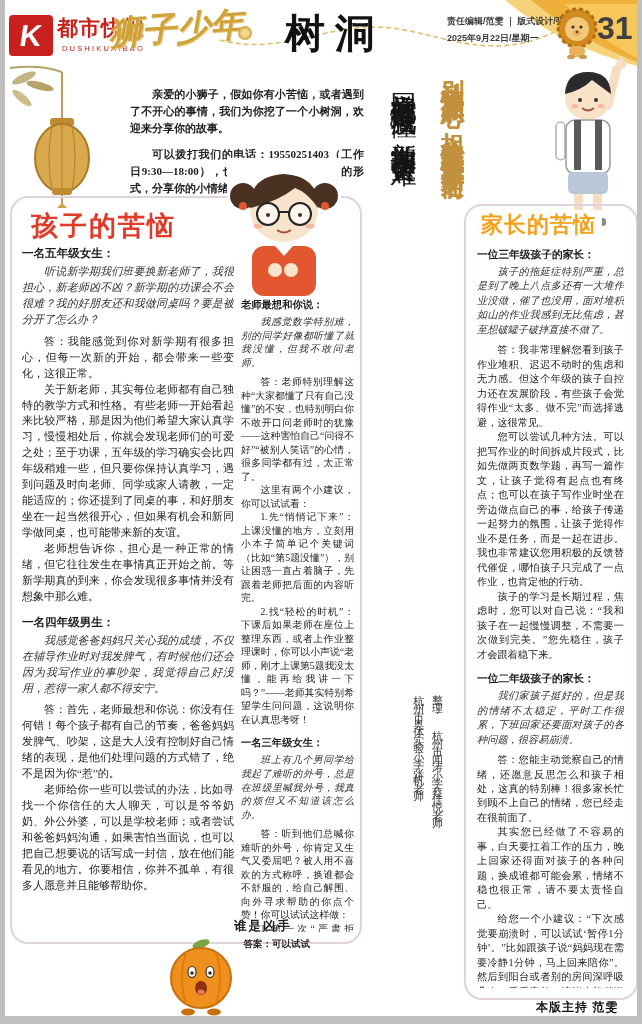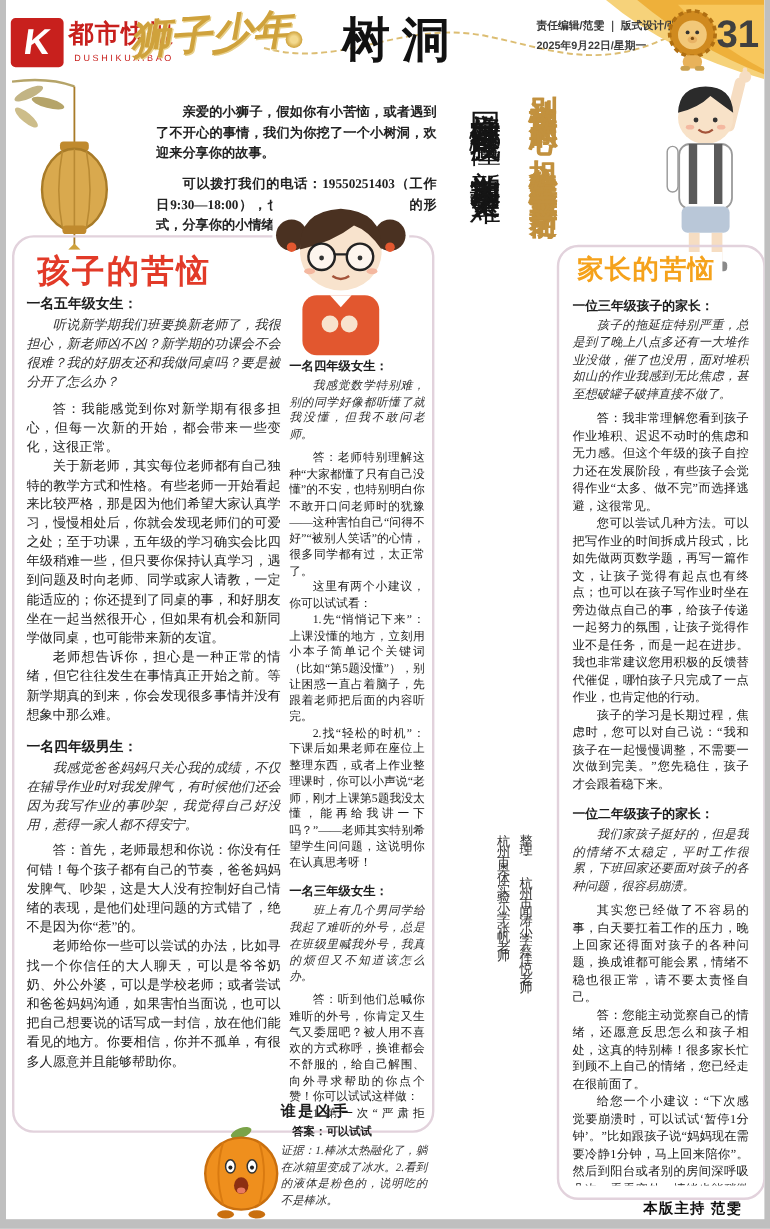--- a/index.html
+++ b/index.html
@@ -192,21 +192,21 @@
     <div class="qa">
       <div class="who">一名四年级男生：</div>
       <p class="q">我感觉爸爸妈妈只关心我的成绩，不仅在辅导作业时对我发脾气，有时候他们还会因为我写作业的事吵架，我觉得自己好没用，惹得一家人都不得安宁。</p>
       <p class="a">答：首先，老师最想和你说：你没有任何错！每个孩子都有自己的节奏，爸爸妈妈发脾气、吵架，这是大人没有控制好自己情绪的表现，是他们处理问题的方式错了，绝不是因为你“惹”的。</p>
       <p class="a">老师给你一些可以尝试的办法，比如寻找一个你信任的大人聊天，可以是爷爷奶奶、外公外婆，可以是学校老师；或者尝试和爸爸妈妈沟通，如果害怕当面说，也可以把自己想要说的话写成一封信，放在他们能看见的地方。你要相信，你并不孤单，有很多人愿意并且能够帮助你。</p>
     </div>
   </div>
 
   <div class="abs col col-b">
     <div class="qa">
-      <div class="who">一名四年级女生：</div>
+      <div class="who">老师最想和你说：</div>
       <p class="q">我感觉数学特别难，别的同学好像都听懂了就我没懂，但我不敢问老师。</p>
       <p class="a">答：老师特别理解这种“大家都懂了只有自己没懂”的不安，也特别明白你不敢开口问老师时的犹豫——这种害怕自己“问得不好”“被别人笑话”的心情，很多同学都有过，太正常了。</p>
       <p class="a">这里有两个小建议，你可以试试看：</p>
       <p class="a">1.先“悄悄记下来”：上课没懂的地方，立刻用小本子简单记个关键词（比如“第5题没懂”），别让困惑一直占着脑子，先跟着老师把后面的内容听完。</p>
       <p class="a">2.找“轻松的时机”：下课后如果老师在座位上整理东西，或者上作业整理课时，你可以小声说“老师，刚才上课第5题我没太懂，能再给我讲一下吗？”——老师其实特别希望学生问问题，这说明你在认真思考呀！</p>
     </div>
     <div class="qa">
       <div class="who">一名三年级女生：</div>
       <p class="q">班上有几个男同学给我起了难听的外号，总是在班级里喊我外号，我真的烦但又不知道该怎么办。</p>
       <p class="a">答：听到他们总喊你难听的外号，你肯定又生气又委屈吧？被人用不喜欢的方式称呼，换谁都会不舒服的，给自己解围、向外寻求帮助的你点个赞！你可以试试这样做：</p>
@@ -219,22 +219,22 @@
     <div class="qa">
       <div class="who">一位三年级孩子的家长：</div>
       <p class="q">孩子的拖延症特别严重，总是到了晚上八点多还有一大堆作业没做，催了也没用，面对堆积如山的作业我感到无比焦虑，甚至想破罐子破摔直接不做了。</p>
       <p class="a">答：我非常理解您看到孩子作业堆积、迟迟不动时的焦虑和无力感。但这个年级的孩子自控力还在发展阶段，有些孩子会觉得作业“太多、做不完”而选择逃避，这很常见。</p>
       <p class="a">您可以尝试几种方法。可以把写作业的时间拆成片段式，比如先做两页数学题，再写一篇作文，让孩子觉得有起点也有终点；也可以在孩子写作业时坐在旁边做点自己的事，给孩子传递一起努力的氛围，让孩子觉得作业不是任务，而是一起在进步。我也非常建议您用积极的反馈替代催促，哪怕孩子只完成了一点作业，也肯定他的行动。</p>
       <p class="a">孩子的学习是长期过程，焦虑时，您可以对自己说：“我和孩子在一起慢慢调整，不需要一次做到完美。”您先稳住，孩子才会跟着稳下来。</p>
     </div>
     <div class="qa">
       <div class="who">一位二年级孩子的家长：</div>
       <p class="q">我们家孩子挺好的，但是我的情绪不太稳定，平时工作很累，下班回家还要面对孩子的各种问题，很容易崩溃。</p>
+      <p class="a">答：您能主动觉察自己的情绪，还愿意反思怎么和孩子相处，这真的特别棒！很多家长忙到顾不上自己的情绪，您已经走在很前面了。</p>
       <p class="a">其实您已经做了不容易的事，白天要扛着工作的压力，晚上回家还得面对孩子的各种问题，换成谁都可能会累，情绪不稳也很正常，请不要太责怪自己。</p>
-      <p class="a">答：您能主动觉察自己的情绪，还愿意反思怎么和孩子相处，这真的特别棒！很多家长忙到顾不上自己的情绪，您已经走在很前面了。</p>
       <p class="a">给您一个小建议：“下次感觉要崩溃时，可以试试‘暂停1分钟’。”比如跟孩子说“妈妈现在需要冷静1分钟，马上回来陪你”。然后到阳台或者别的房间深呼吸几次、看看窗外，情绪也能稍微平复一点，之后再跟孩子沟通，会轻松很多，孩子也能慢慢理解“大人也需要休息”。</p>
     </div>
   </div>
 
   <div class="abs attribution">
     <div>整理：杭州市闻涛小学蔡佳悦老师</div>
     <div>杭州市奥体实验小学张帆老师</div>
   </div>
 
   <div class="abs" style="left:163px;top:934px;">
@@ -249,18 +249,17 @@
       <ellipse cx="33" cy="54" rx="6" ry="7" fill="#8c2f12"></ellipse>
       <ellipse cx="33" cy="58" rx="3.5" ry="2.5" fill="#e87a60"></ellipse>
       <ellipse cx="20" cy="78" rx="7" ry="3.5" fill="#c96f0e"></ellipse>
         <ellipse cx="46" cy="78" rx="7" ry="3.5" fill="#c96f0e"></ellipse>
     </svg>
   </div>
 
   <div class="abs puzzle">
     <p class="puzzle-title">谁是凶手</p>
     <p class="puzzle-answer">答案：可以试试</p>
-    <p class="puzzle-evidence">证据：1.棒冰太热融化了，躺在冰箱里变成了冰水。2.看到的液体是粉色的，说明吃的不是棒冰。</p>
   </div>
 
   <div class="abs host">本版主持 范雯</div>
 
 </div>
 
 </body></html>

